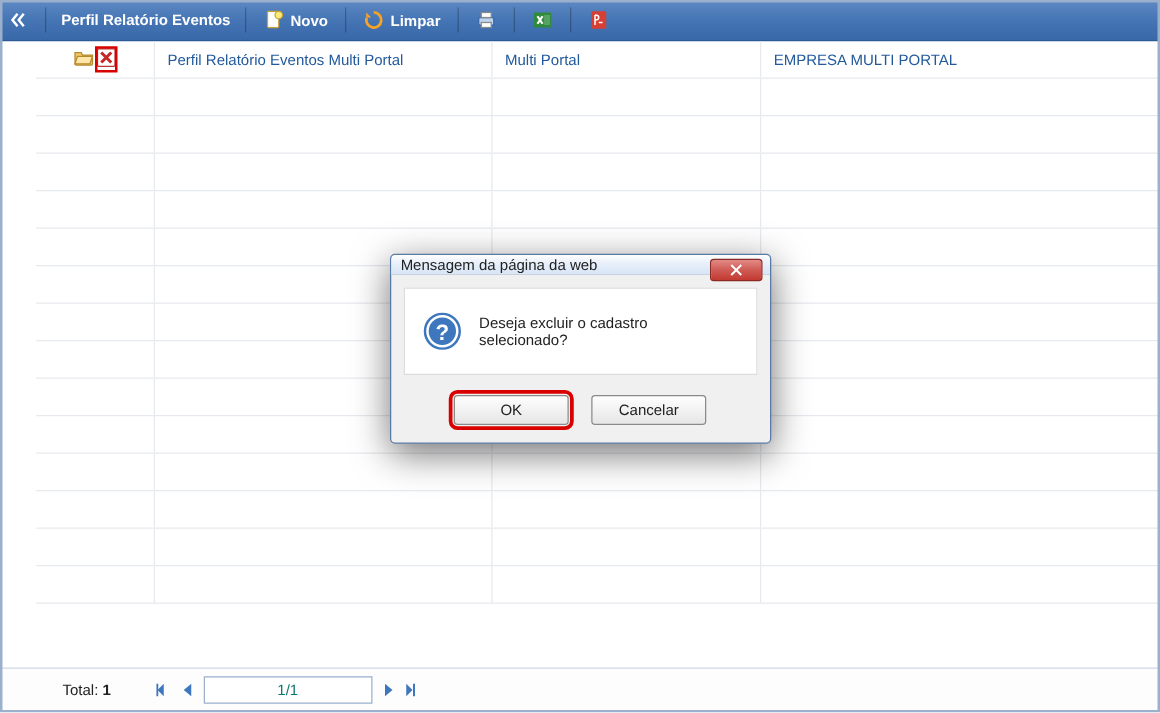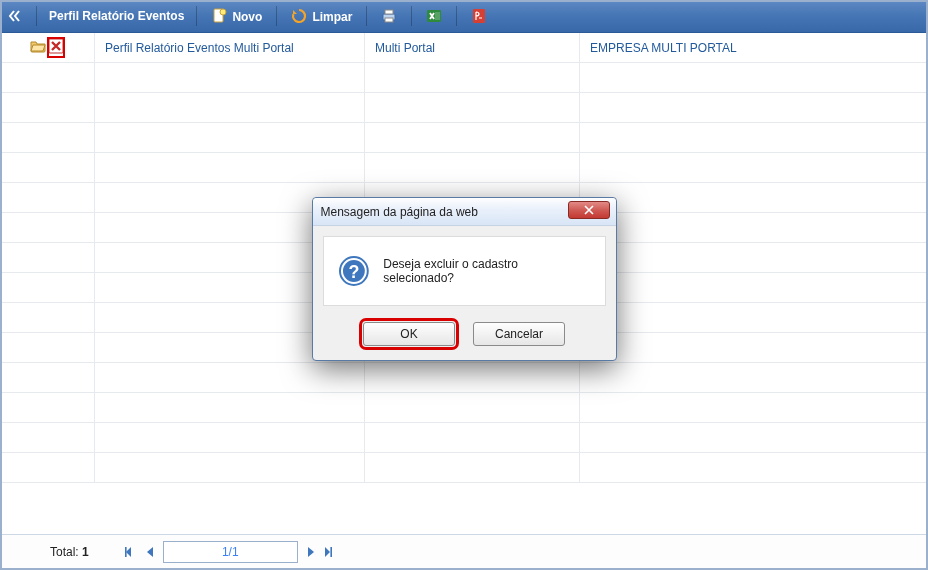--- a/index.html
+++ b/index.html
@@ -64,20 +64,21 @@
     font-size: 12px;
     white-space: nowrap;
     overflow: hidden;
   }
   .grid-body { }
   .grid-row {
     display: flex;
     height: 30px;
     border-bottom: 1px solid #e6e9ed;
     align-items: center;
+    margin-left: 29px;
   }
   .grid-row .col {
     border-right: 1px solid #e6e9ed;
     height: 100%;
     display: flex;
     align-items: center;
   }
   .col-acoes  { width: 95px;  justify-content: center; }
   .col-nome   { width: 270px; }
   .col-user   { width: 215px; }
@@ -100,21 +101,21 @@
   .footer .total-label { font-weight: normal; color: #222; margin-left: 36px; }
   .footer .total-label b { font-weight: bold; }
   .pager { display: flex; align-items: center; gap: 8px; margin-left: 16px; }
   .pager svg { cursor: pointer; }
   .page-input {
     width: 135px;
     height: 22px;
     text-align: center;
     border: 1px solid #9ab0cd;
     font-size: 12px;
-    color: #3b82f6;
+    color: #0f766e;
     background: #fff;
   }
   
   .dialog-backdrop {
     position: absolute;
     inset: 0;
     display: flex;
     align-items: center;
     justify-content: center;
     pointer-events: none;
@@ -123,21 +124,21 @@
     width: 305px;
     background: #f0f0f0;
     border: 1px solid #5a7aa6;
     box-shadow: 0 8px 30px rgba(0,0,0,.55);
     border-radius: 4px;
     pointer-events: auto;
     position: relative;
     top: -6px;
   }
   .dialog-title {
-    height: 28px;
+    height: 16px;
     background: linear-gradient(to bottom, #fefefe 0%, #eaf1fb 40%, #d8e5f6 100%);
     border-bottom: 1px solid #c6d3e4;
     display: flex;
     align-items: center;
     padding: 4px 8px;
     font-size: 12px;
     color: #222;
     border-radius: 4px 4px 0 0;
     position: relative;
   }

